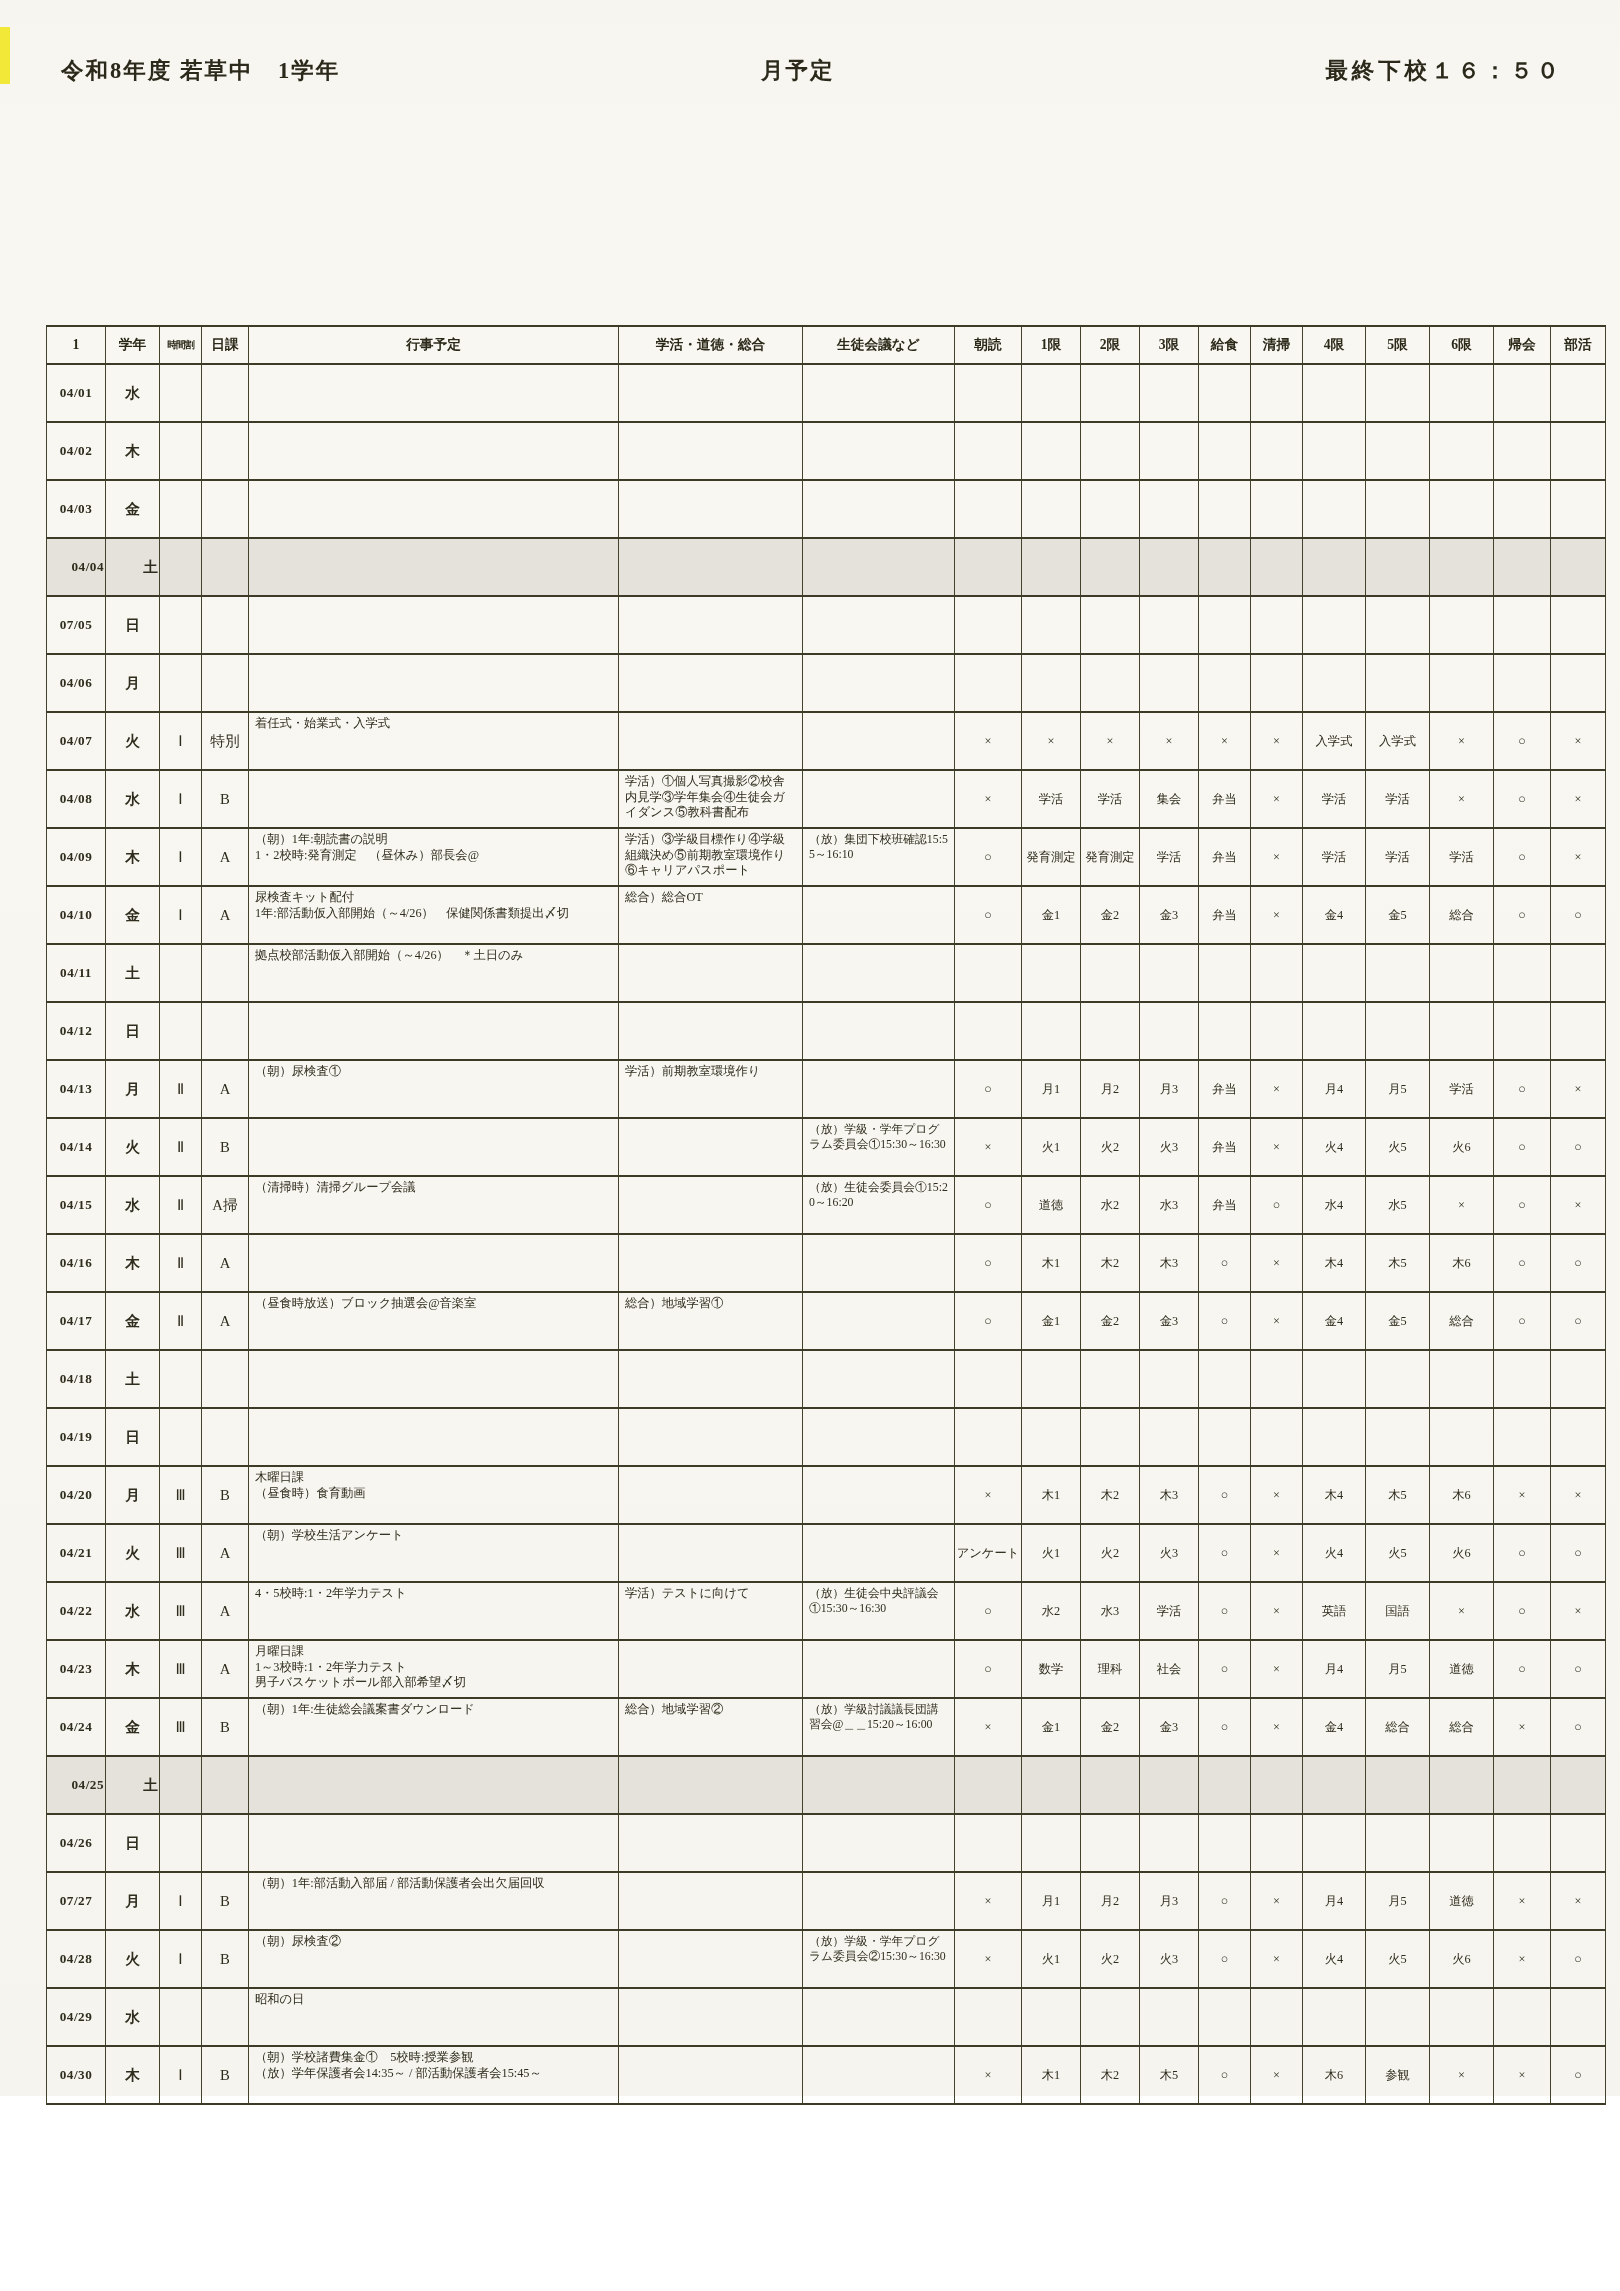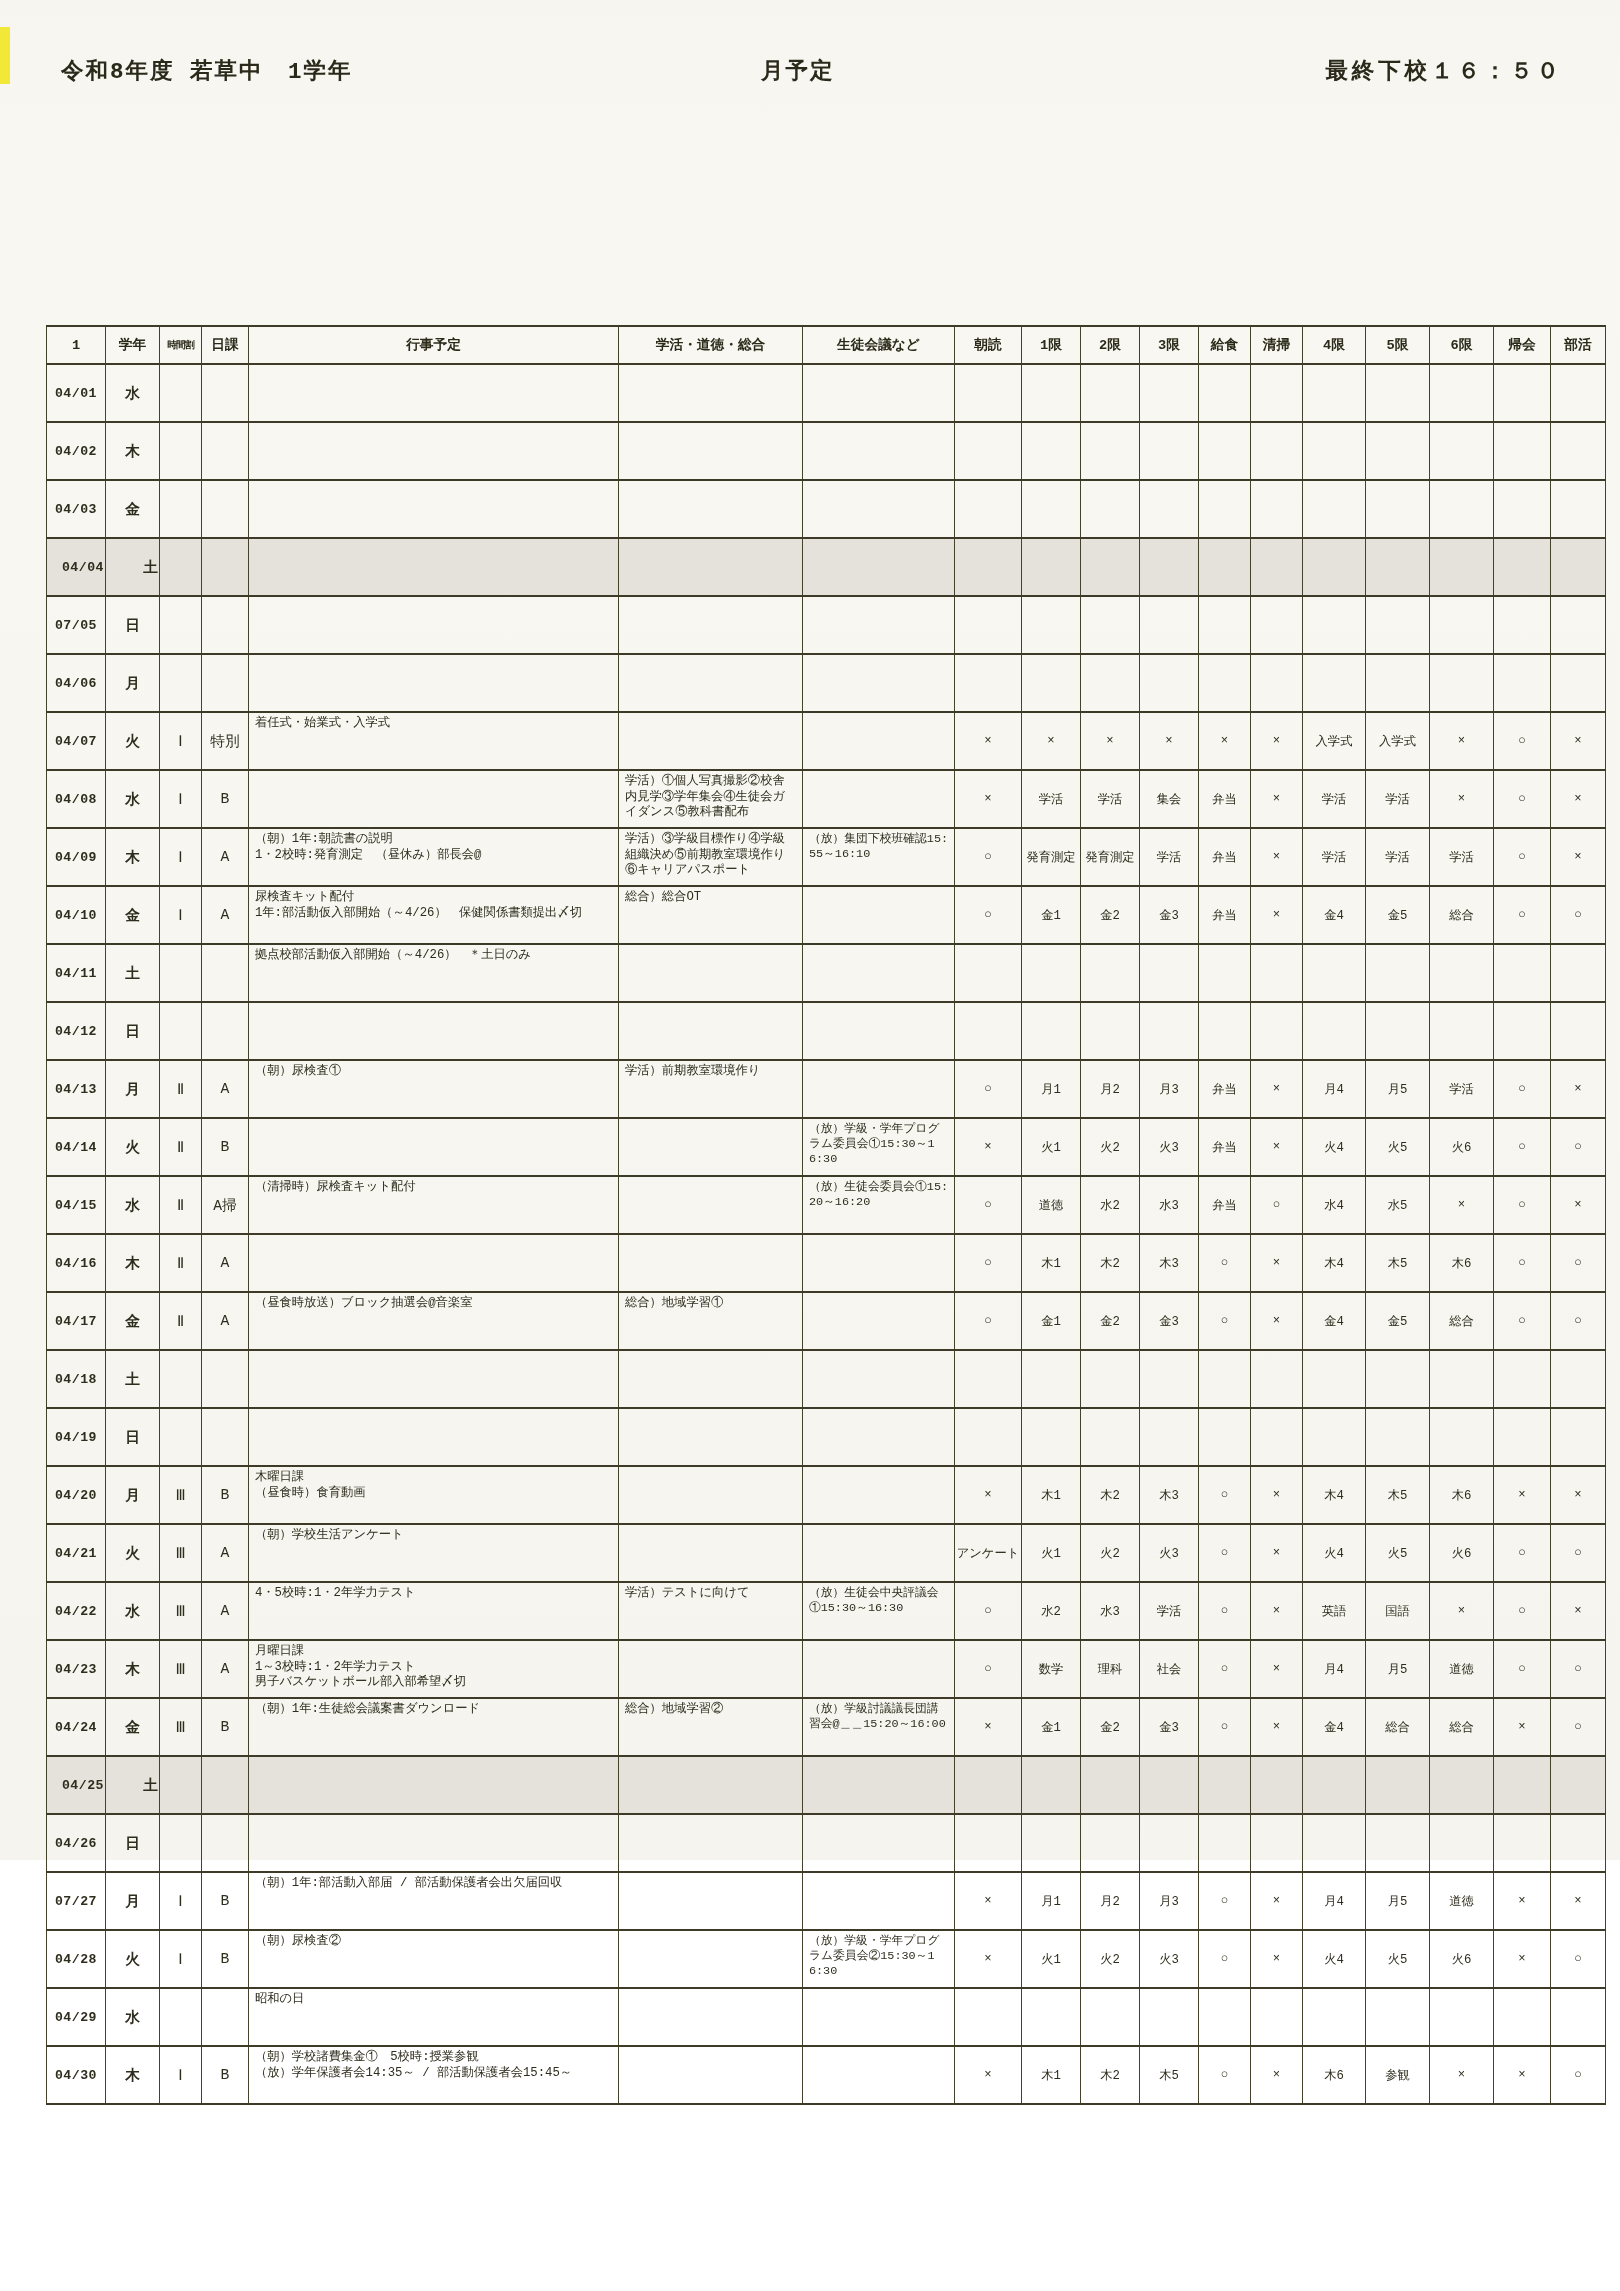--- a/index.html
+++ b/index.html
@@ -1,20 +1,20 @@
 <!DOCTYPE html>
 <html><head>
 <meta charset="utf-8">
 <style>
   html,body{margin:0;padding:0;}
   body{width:1620px;height:2292px;overflow:hidden;}
   .sheet{
-    position:relative;width:1620px;height:1860px;
+    position:relative;width:1620px;height:2096px;
     background:linear-gradient(180deg,#f6f5ef 0%,#f8f7f2 8%,#f7f6f0 55%,#f5f4ee 100%);
-    font-family:Liberation Mono, monospace;
+    font-family:Liberation Serif, serif;
     color:#2f2d1d;
   }
   .yellow-mark{position:absolute;left:0;top:27.4px;width:9.8px;height:57px;background:#f2e838;}
   .title{position:absolute;top:55px;font-size:22.5px;font-weight:700;letter-spacing:2px;color:#2b291a;white-space:nowrap;}
   .title-left{left:61px;}
   .title-center{left:761px;}
   .title-right{right:57px;letter-spacing:3.9px;}
   table.schedule{
     position:absolute;left:46px;top:325px;width:1557px;
     border-collapse:collapse;table-layout:fixed;
@@ -369,21 +369,21 @@
           <td class="c pc">火5</td>
           <td class="c pc">火6</td>
           <td class="c pc">○</td>
           <td class="c pc">○</td>
         </tr>
         <tr>
           <td class="c date">04/15</td>
           <td class="c day">水</td>
           <td class="c rn">Ⅱ</td>
           <td class="c rn">A掃</td>
-          <td class="ev">（清掃時）尿検査キット配付</td>
+          <td class="ev">（清掃時）清掃グループ会議</td>
           <td class="ev"></td>
           <td class="ev sm">（放）生徒会委員会①15:20～16:20</td>
           <td class="c pc">○</td>
           <td class="c pc">道徳</td>
           <td class="c pc">水2</td>
           <td class="c pc">水3</td>
           <td class="c pc">弁当</td>
           <td class="c pc">○</td>
           <td class="c pc">水4</td>
           <td class="c pc">水5</td>

